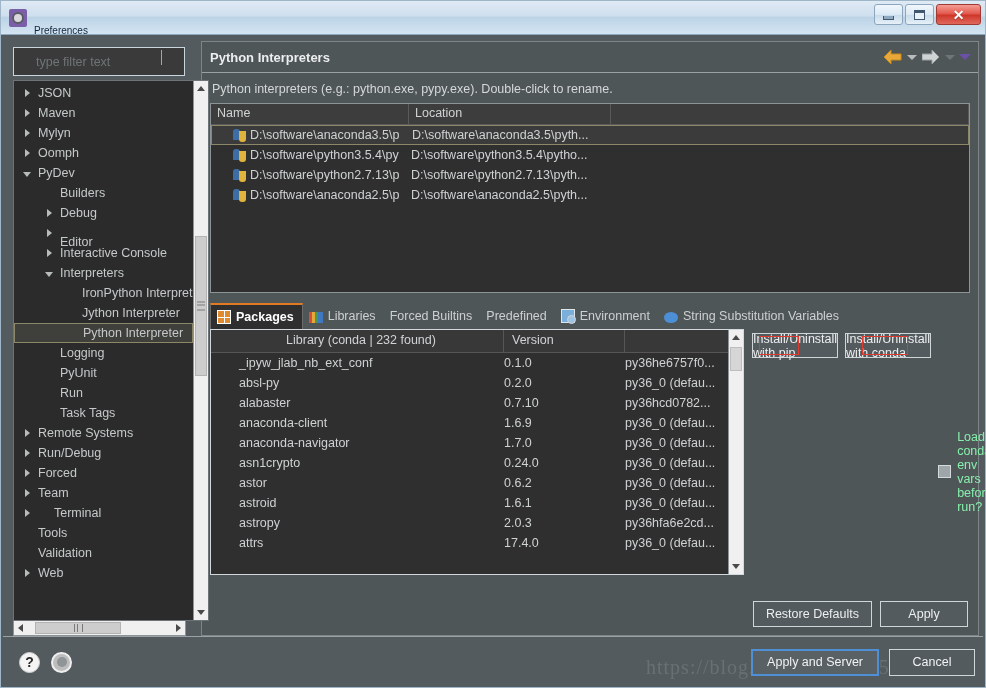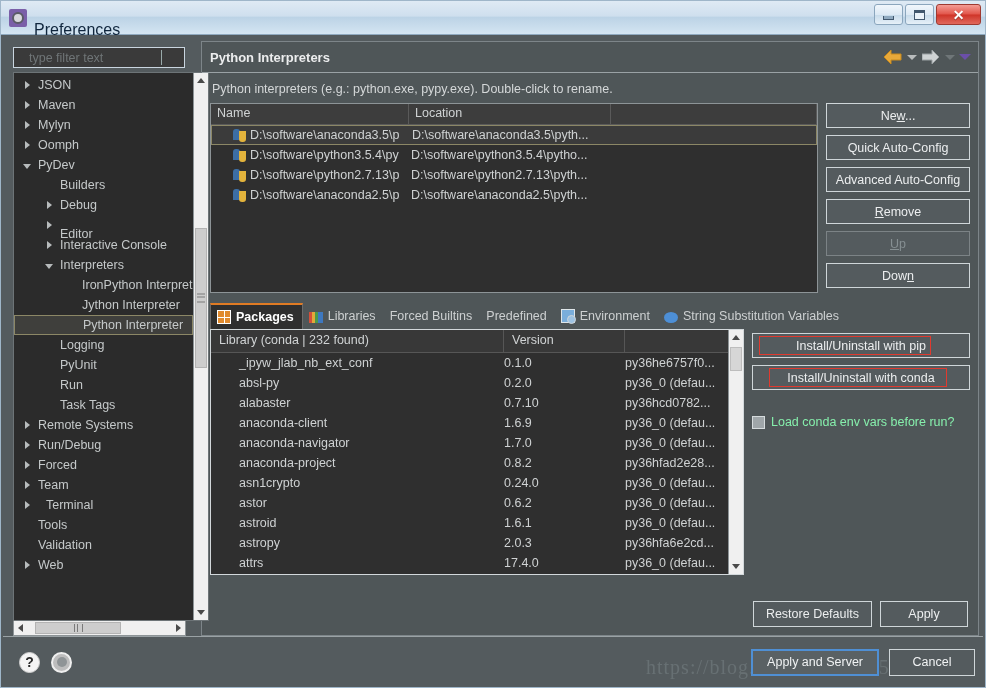--- a/index.html
+++ b/index.html
@@ -50,21 +50,21 @@
   }
   #app-icon .gear {
     position: absolute; left: 3px; top: 3px;
     width: 12px; height: 12px;
     border-radius: 50%;
     background: #d8d8dd;
     border: 2px solid #5b5b66;
     box-sizing: border-box;
   }
   #title-text {
-    font-size: 16px;
+    font-size: 10px;
     color: #10263d;
     font-family: "Liberation Sans", sans-serif;
     margin-top: 25px;
   }
   #win-controls {
     position: absolute;
     right: 4px; top: 3px;
     display: flex;
     gap: 2px;
   }
@@ -125,27 +125,27 @@
   
   #left-panel {
     width: 186px;
     flex: 0 0 186px;
     display: flex;
     flex-direction: column;
     padding: 6px 0 0 6px;
     box-sizing: border-box;
   }
   #filter-box {
-    height: 21px;
+    height: 29px;
     background: #3a3a3a;
     border: 1px solid #c9d5df;
     box-sizing: border-box;
     display: flex;
     align-items: center;
-    padding-left: 15px;
+    padding-left: 22px;
     margin-bottom: 4px;
     width: 172px;
     position: relative;
   }
   #filter-box .ph {
     color: #6f7577;
     font-size: 12.5px;
   }
   #filter-box .cursorbar {
     position: absolute; right: 22px; top: 2px;
@@ -497,21 +497,21 @@
   .pk-head .col {
     font-size: 12.5px;
     color: #d0d3d4;
     padding-left: 8px;
     box-sizing: border-box;
     border-right: 1px solid #565656;
     height: 22px;
     line-height: 21px;
     overflow: hidden;
   }
-  .pk-c1 { width: 293px; flex: 0 0 293px; }
+  .pk-c1 { width: 293px; flex: 0 0 293px; text-align: center; }
   .pk-c2 { width: 121px; flex: 0 0 121px; }
   .pk-c3 { flex: 1 1 auto; border-right: none !important; }
   .pk-row {
     display: flex;
     height: 20px;
     align-items: center;
     font-size: 12.5px;
     color: #cfd2d3;
   }
   .pk-row .c1 { width: 293px; flex: 0 0 293px; padding-left: 28px; box-sizing: border-box; white-space: nowrap; overflow: hidden;}
@@ -529,21 +529,21 @@
     position: absolute; left: 1px; right: 1px;
     top: 17px; height: 24px;
     background: #d6d6d6; border: 1px solid #bdbdbd;
     box-sizing: border-box;
   }
 
   #pkg-side {
     width: 218px;
     flex: 0 0 218px;
     display: flex;
-    flex-direction: column;
+    flex-direction: row;
     gap: 7px;
     padding-top: 4px;
   }
   .pkbtn {
     height: 25px;
     background: #545b5e;
     border: 1px solid #cfd6d9;
     box-sizing: border-box;
     color: #eceeef;
     font-size: 12.5px;
@@ -793,21 +793,21 @@
               <div class="tree-item">
                 <span class="tw" style="margin-left: 6px;">
                   <span class="arrow-closed"></span>
                 </span>
                 <span style="margin-left: 4px;">Team</span>
               </div>
               <div class="tree-item">
                 <span class="tw" style="margin-left: 6px;">
                   <span class="arrow-closed"></span>
                 </span>
-                <span style="margin-left: 12px;">Terminal</span>
+                <span style="margin-left: 20px;">Terminal</span>
               </div>
               <div class="tree-item">
                 <span class="tw" style="margin-left: 6px;"></span>
                 <span style="margin-left: 4px;">Tools</span>
               </div>
               <div class="tree-item">
                 <span class="tw" style="margin-left: 6px;"></span>
                 <span style="margin-left: 4px;">Validation</span>
               </div>
               <div class="tree-item">
@@ -910,40 +910,20 @@
                     <span class="pyicon">
                       <span class="blue"></span>
                       <span class="yellow"></span>
                     </span>
                     <span>D:\software\anaconda2.5\p</span>
                   </div>
                   <div class="cell2">D:\software\anaconda2.5\pyth...</div>
                 </div>
               </div>
           </div>
-          <div id="btn-stack">
-              <div class="sbtn">
-                <span>Ne<u>w</u>...</span>
-              </div>
-              <div class="sbtn">
-                <span>Quick Auto-Config</span>
-              </div>
-              <div class="sbtn">
-                <span>Advanced Auto-Config</span>
-              </div>
-              <div class="sbtn">
-                <span><u>R</u>emove</span>
-              </div>
-              <div class="sbtn disabled">
-                <span><u>U</u>p</span>
-              </div>
-              <div class="sbtn">
-                <span>Dow<u>n</u></span>
-              </div>
-            </div>
         </div>
 
         <div id="tabs">
             <div class="tab active">
               <span class="tico pkg"></span>
               <span>Packages</span>
             </div>
             <div class="tab">
               <span class="tico lib"></span>
               <span>Libraries</span>
@@ -990,25 +970,20 @@
                   </div>
                   <div class="pk-row">
                     <div class="c1">anaconda-client</div>
                     <div class="c2">1.6.9</div>
                     <div class="c3">py36_0 (defau...</div>
                   </div>
                   <div class="pk-row">
                     <div class="c1">anaconda-navigator</div>
                     <div class="c2">1.7.0</div>
                     <div class="c3">py36_0 (defau...</div>
-                  </div>
-                  <div class="pk-row">
-                    <div class="c1">anaconda-project</div>
-                    <div class="c2">0.8.2</div>
-                    <div class="c3">py36hfad2e28...</div>
                   </div>
                   <div class="pk-row">
                     <div class="c1">asn1crypto</div>
                     <div class="c2">0.24.0</div>
                     <div class="c3">py36_0 (defau...</div>
                   </div>
                   <div class="pk-row">
                     <div class="c1">astor</div>
                     <div class="c2">0.6.2</div>
                     <div class="c3">py36_0 (defau...</div>

